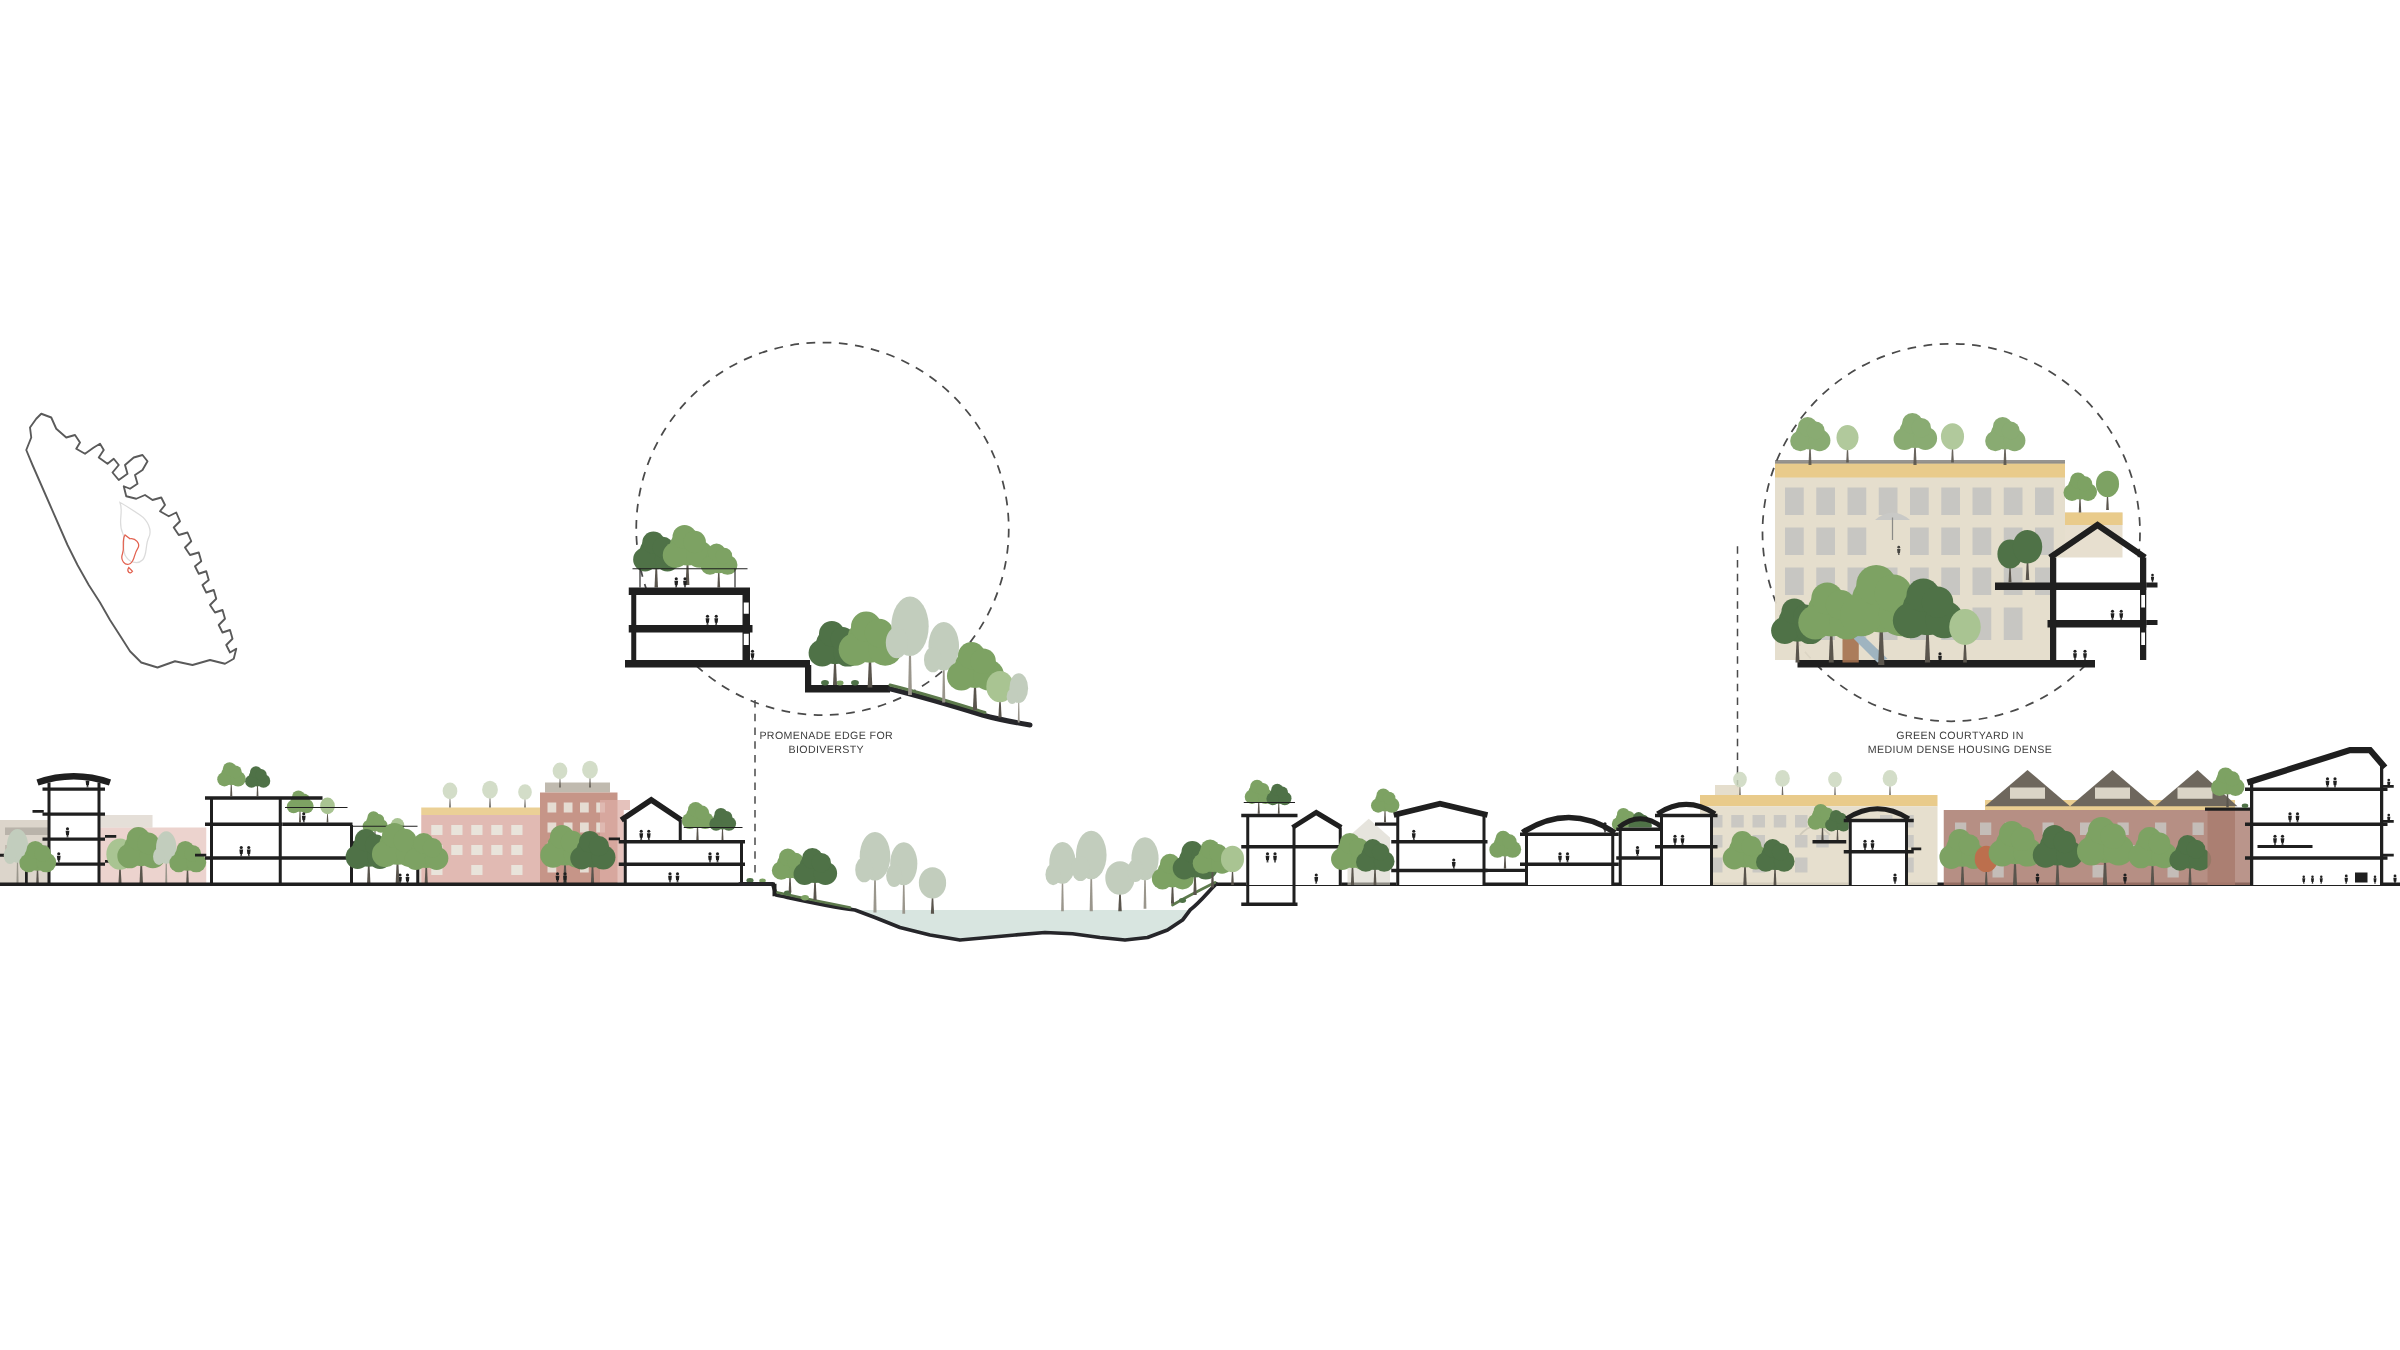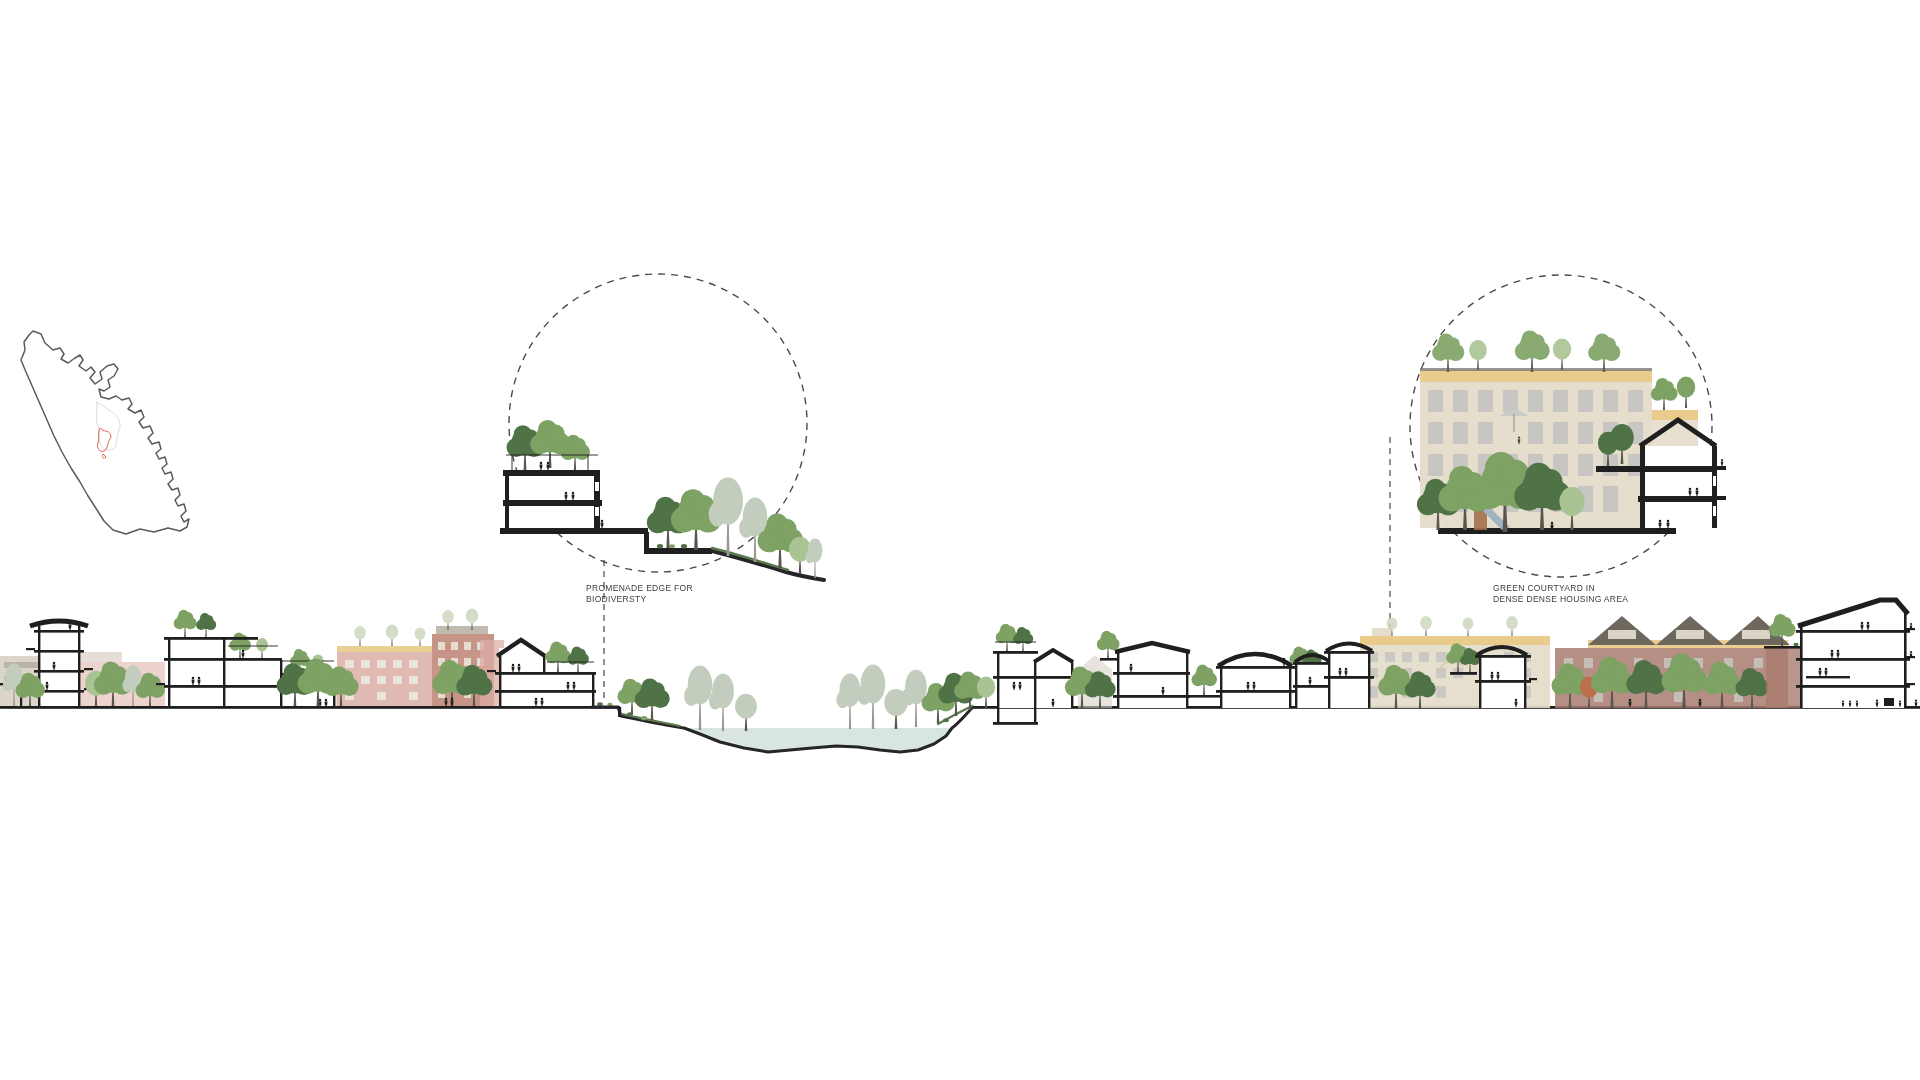--- a/index.html
+++ b/index.html
@@ -26,21 +26,21 @@
   .band{fill:var(--band-yellow);}
   .roofd{fill:var(--roof-dark);}
   .win{fill:var(--window);}
   .winlt{fill:#e9e4db;}
   .dash{stroke:var(--dash);fill:none;}
   .mapln{stroke:var(--map-line);fill:none;stroke-linejoin:round;}
   .mapred{stroke:var(--map-red);fill:none;}
   .mapgray{stroke:#d2d2d2;fill:none;}
   .whitebox{fill:#ffffff;}
   .rail{stroke:var(--ink);stroke-width:0.9;fill:none;}
-  .callout-label{position:absolute;width:150px;text-align:left;color:var(--label);
+  .callout-label{position:absolute;width:150px;text-align:center;color:var(--label);
     font-size:8.5px;line-height:1.3;letter-spacing:.3px;font-weight:500;}
 </style>
 </head>
 <body>
 
 <div id="stage">
 
 <svg width="1920" height="1080" viewBox="0 0 1920 1080">
 
   <defs>
@@ -586,16 +586,16 @@
     </g>
   </g>
 </svg>
 
 <div class="callout-label" style="left:586px;top:583px;">
   <div>PROMENADE EDGE FOR</div>
   <div>BIODIVERSTY</div>
 </div>
 <div class="callout-label" style="left:1482px;top:583px;margin-left:11px;">
   <div>GREEN COURTYARD IN</div>
-  <div>DENSE DENSE HOUSING AREA</div>
+  <div>MEDIUM DENSE HOUSING DENSE</div>
 </div>
 
 </div>
 
 </body></html>

